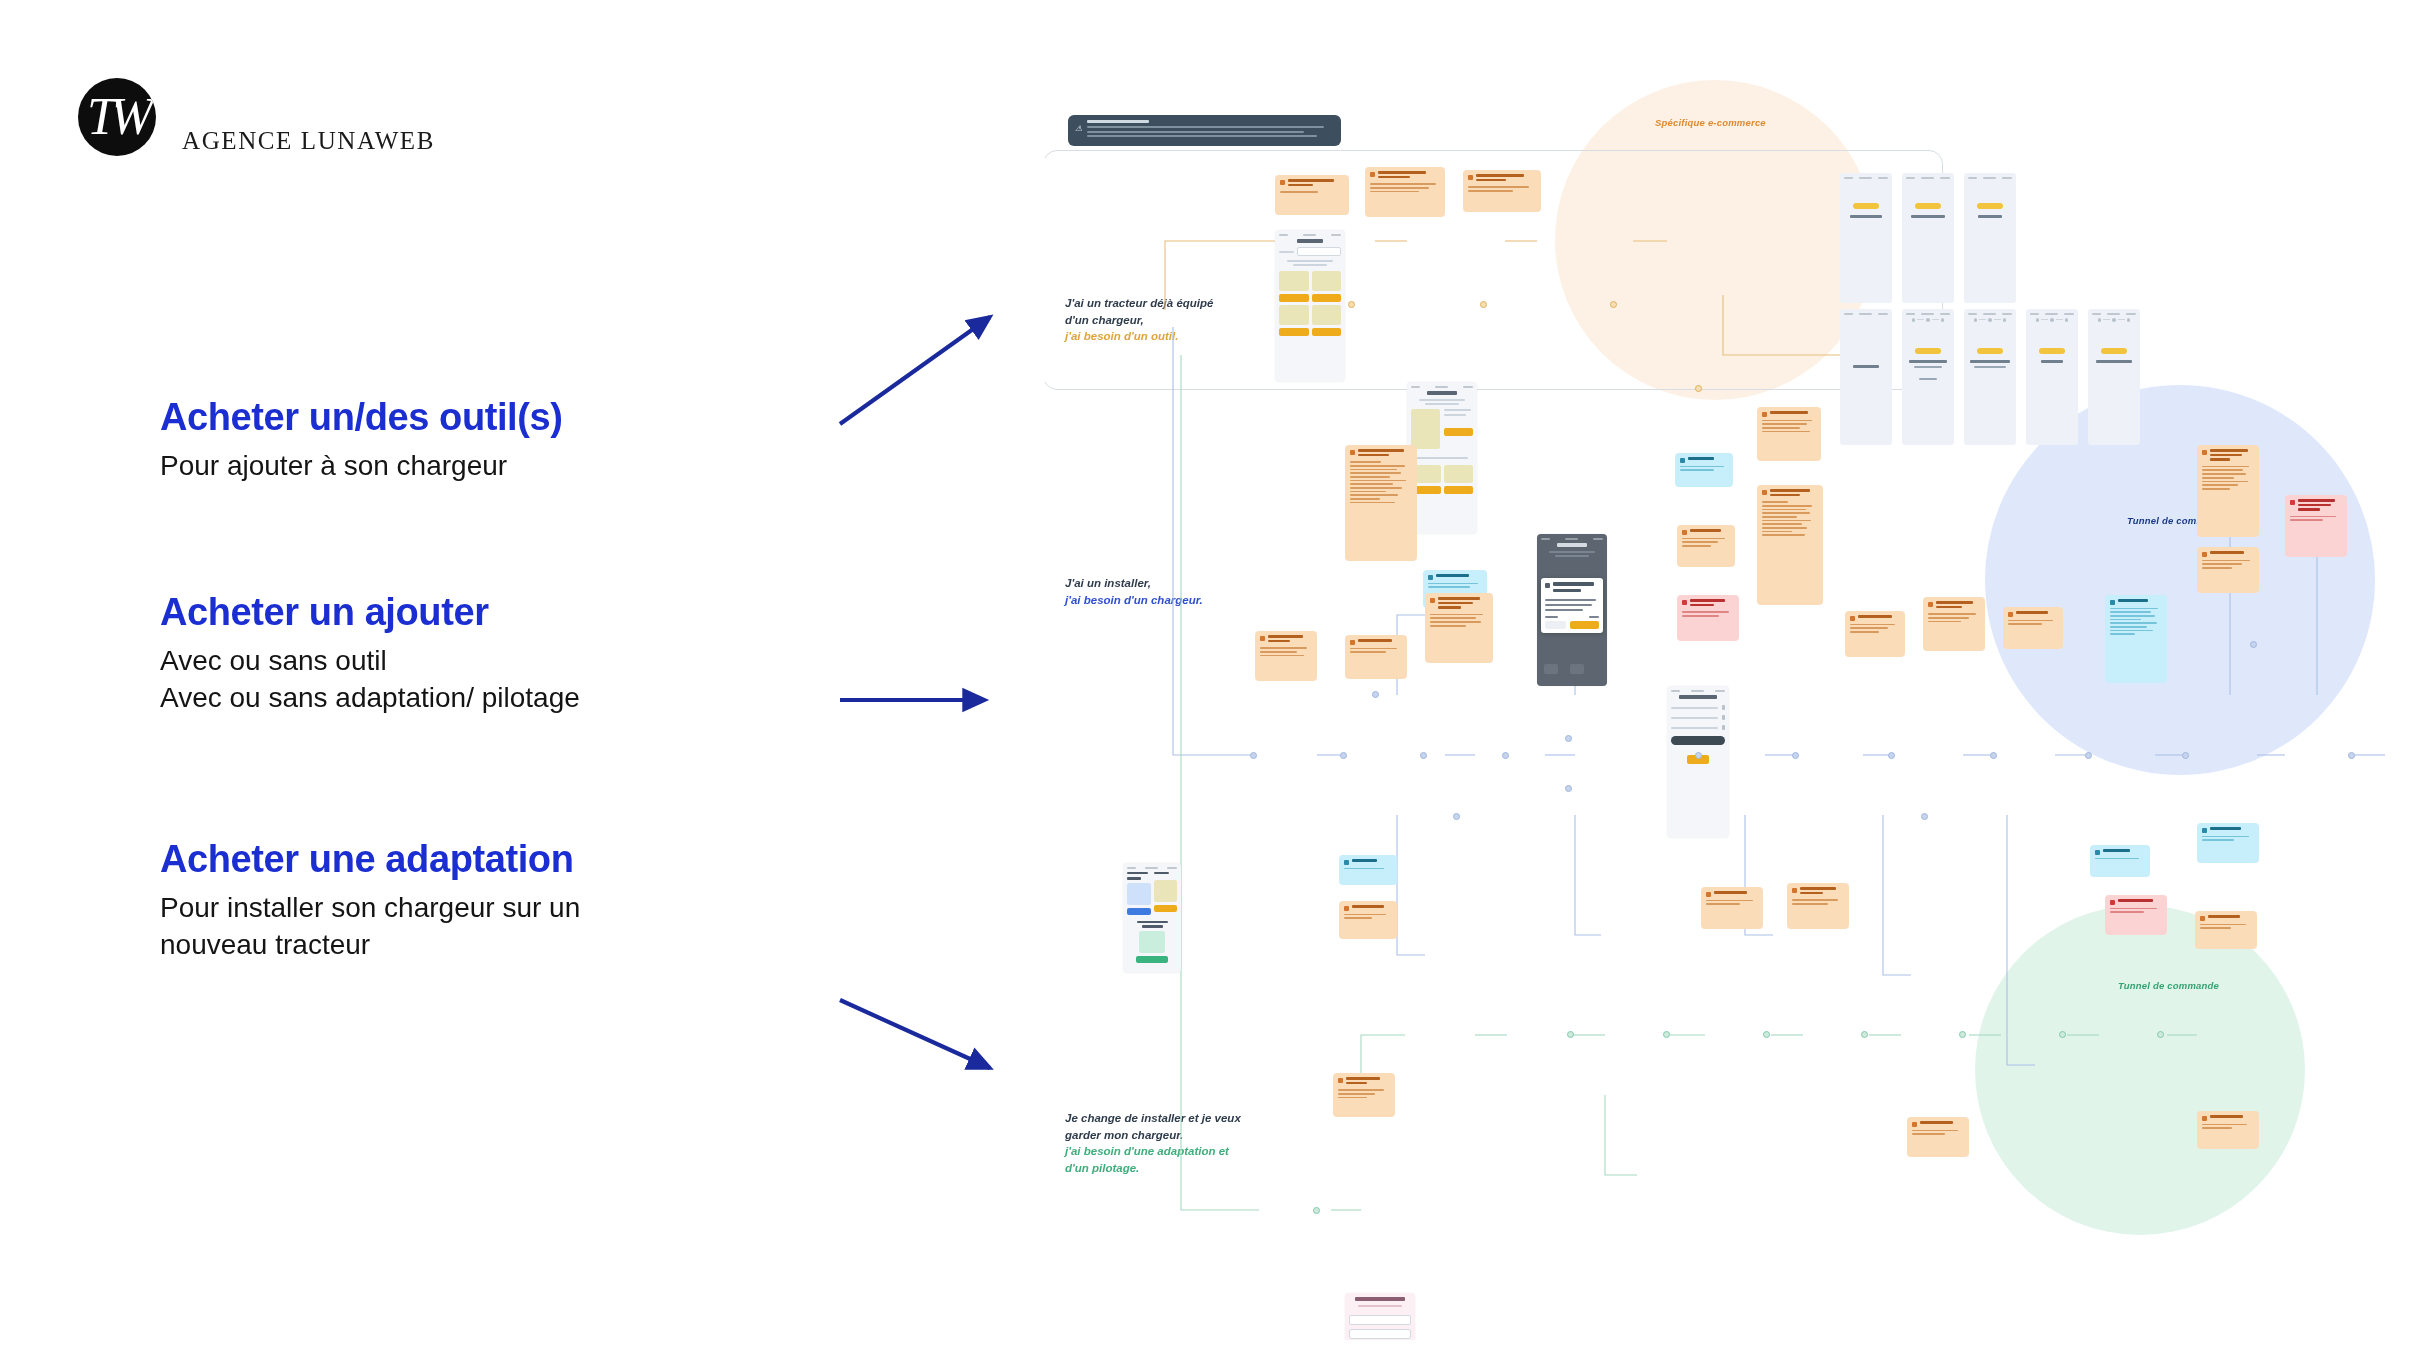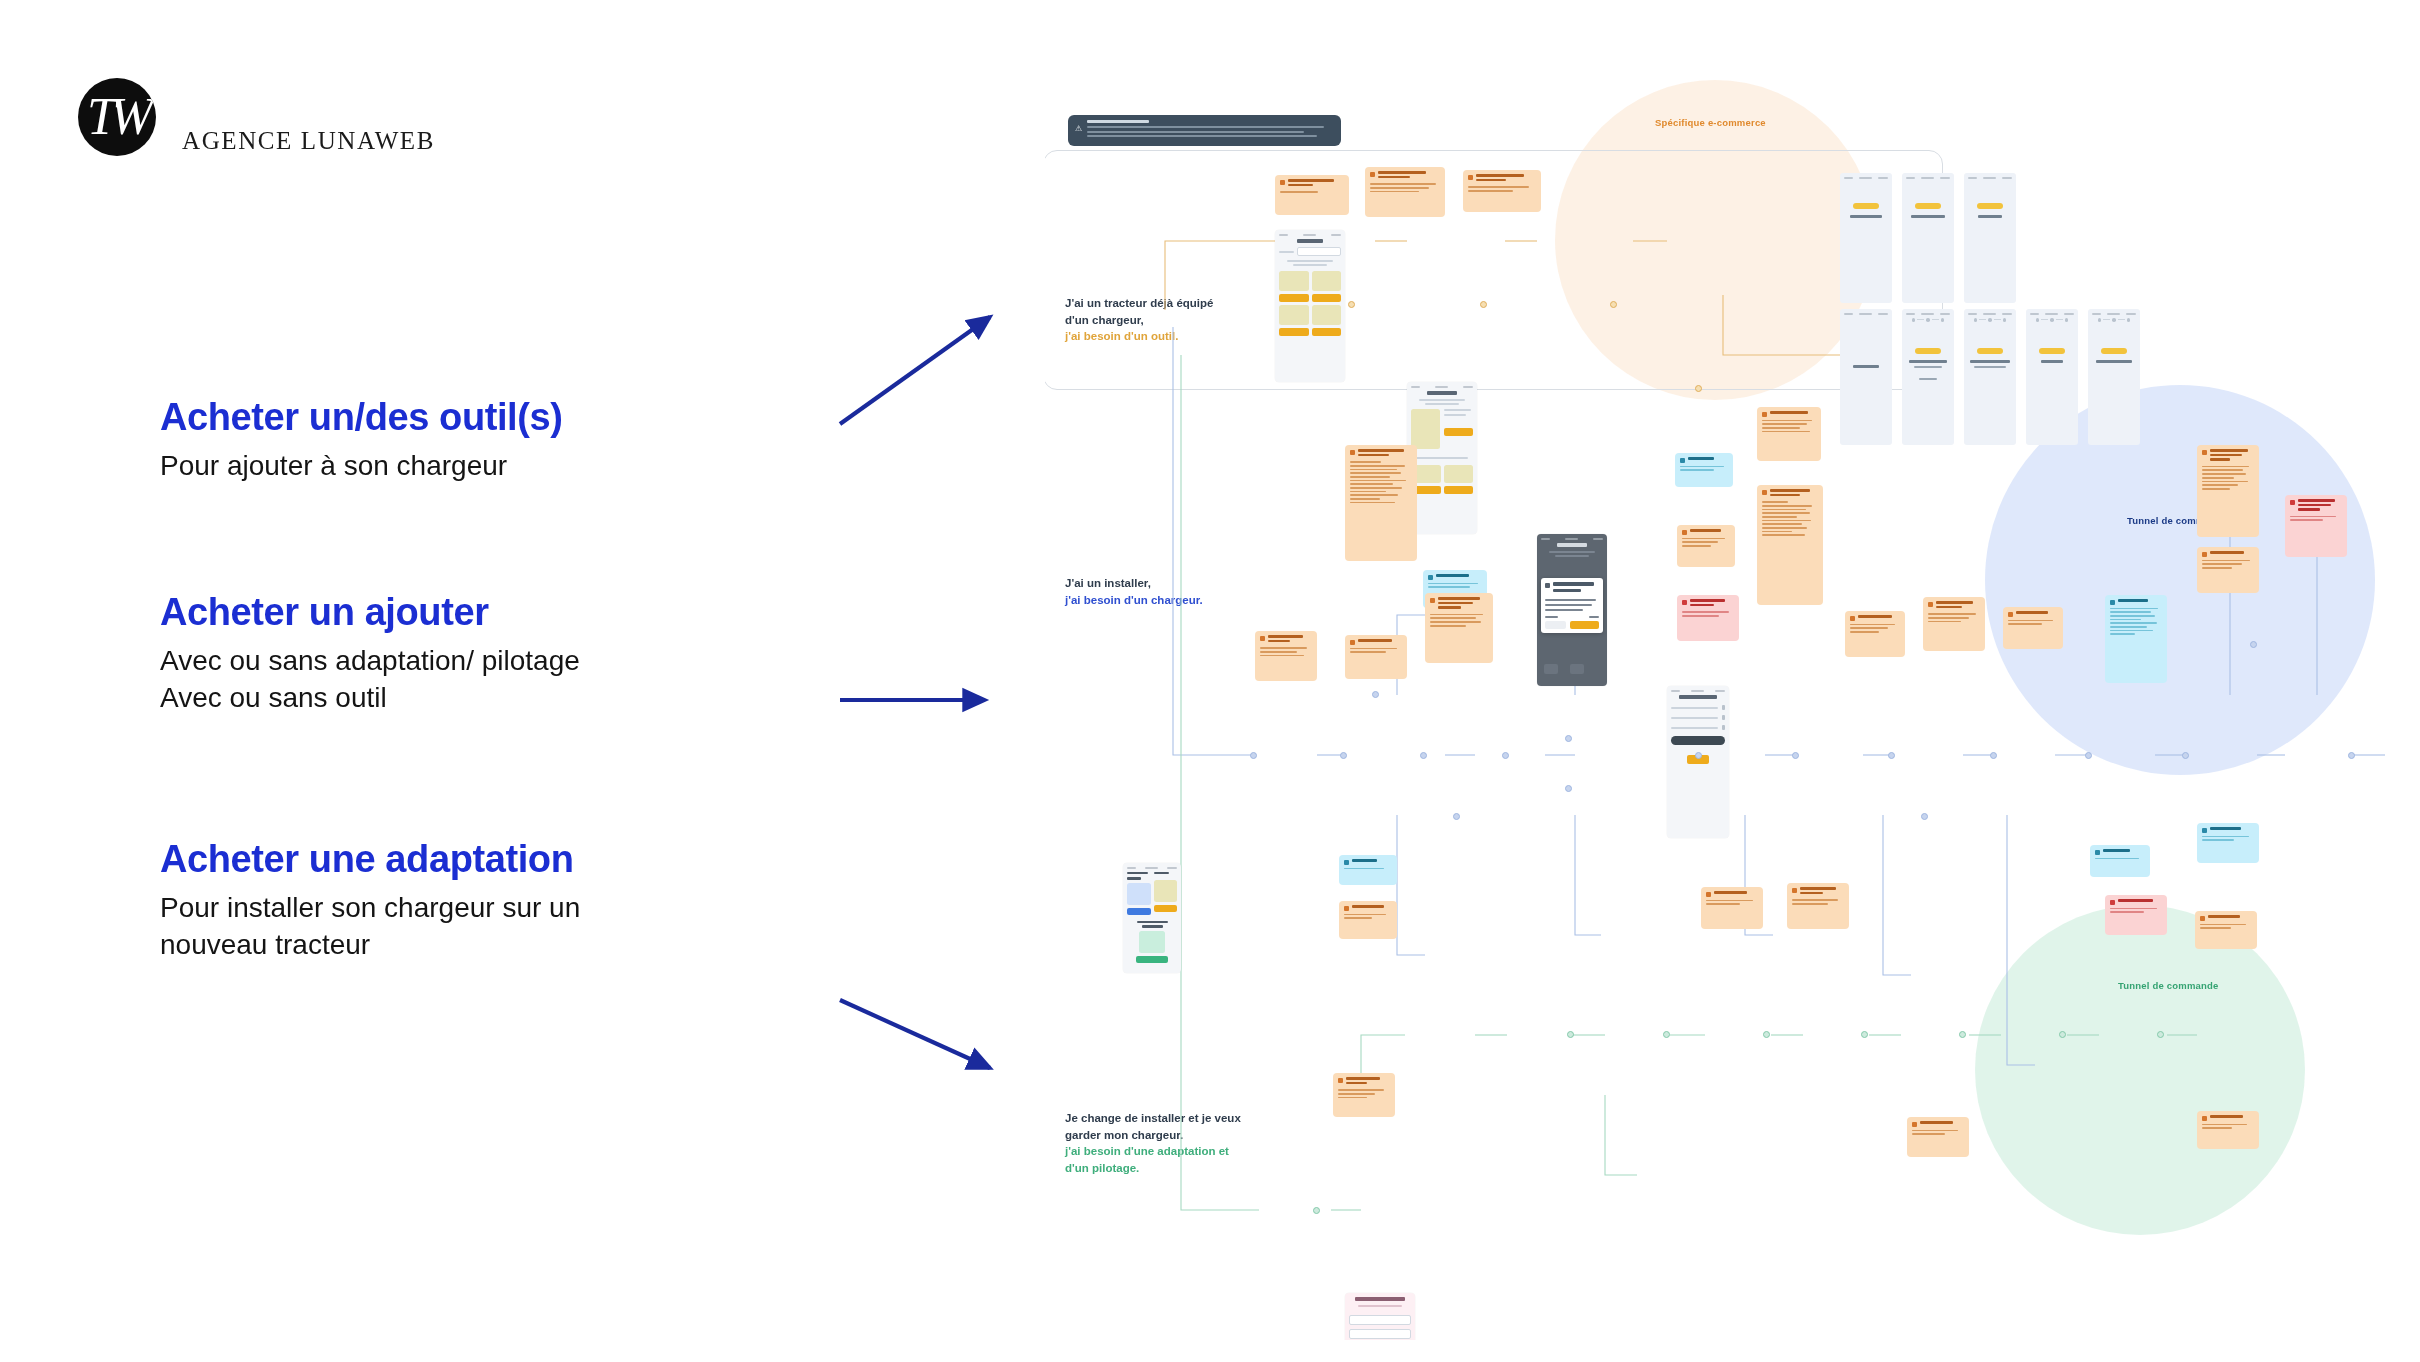--- a/index.html
+++ b/index.html
@@ -42,21 +42,21 @@
     margin:0;font-size:28px;color:#141414;line-height:1.32;font-weight:400;
   }
   .block-1{position:absolute;left:0;top:0;}
   .block-2{position:absolute;left:0;top:195px;}
   .block-3{position:absolute;left:0;top:442px;}
 
   
   .arrows{position:absolute;left:0;top:0;width:2420px;height:1362px;pointer-events:none;}
 
   
-  .canvas{position:absolute;left:1045px;top:55px;width:1375px;height:1285px;overflow:hidden;}
+  .canvas{position:absolute;left:1045px;top:55px;width:1375px;height:1285px;overflow:hidden;font-style:italic;}
 
   .halo{position:absolute;border-radius:50%;}
   .halo-orange{left:510px;top:25px;width:320px;height:320px;background:#fdeee0;opacity:.85;}
   .halo-blue{left:940px;top:330px;width:390px;height:390px;background:#dbe6fb;opacity:.9;}
   .halo-green{left:930px;top:850px;width:330px;height:330px;background:#ddf3e8;opacity:.9;}
 
   .halo-label{position:absolute;font-size:9.5px;font-weight:bold;letter-spacing:.2px;white-space:nowrap;}
   .lbl-orange{left:610px;top:62px;color:#e08a2e;}
   .lbl-blue{left:1082px;top:460px;color:#1b3a86;}
   .lbl-green{left:1073px;top:925px;color:#35a372;}
@@ -193,22 +193,22 @@
 
   <div class="left-col">
 
     <div class="block block-1">
       <h2>Acheter un/des outil(s)</h2>
       <p>Pour ajouter à son chargeur</p>
     </div>
 
     <div class="block block-2">
       <h2>Acheter un ajouter</h2>
+      <p>Avec ou sans outil</p>
       <p>Avec ou sans adaptation/ pilotage</p>
-      <p>Avec ou sans outil</p>
     </div>
 
     <div class="block block-3">
       <h2>Acheter une adaptation</h2>
       <p>Pour installer son chargeur sur un</p>
       <p>nouveau tracteur</p>
     </div>
   </div>
 
   <svg class="arrows" viewBox="0 0 2420 1362" xmlns="http://www.w3.org/2000/svg">

